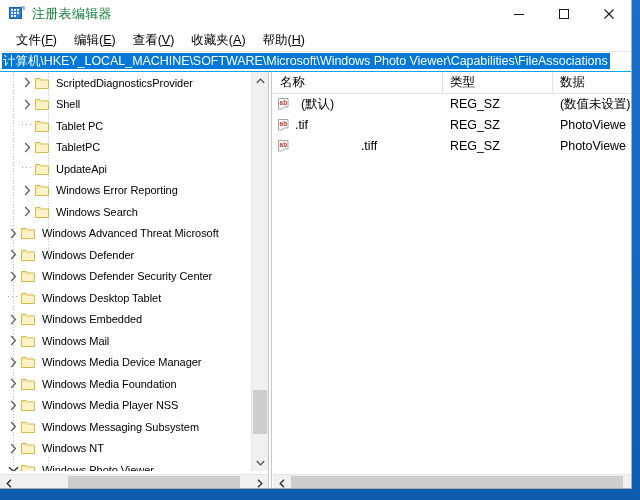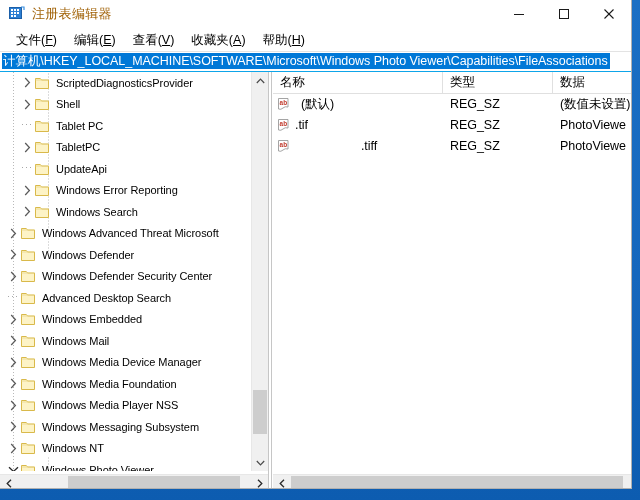--- a/index.html
+++ b/index.html
@@ -47,21 +47,21 @@
   }
   #app-icon {
     position: absolute;
     left: 9px; top: 6px;
     width: 16px; height: 15px;
   }
   #title-text {
     position: absolute;
     left: 32px; top: 5px;
     font-size: 13px;
-    color: #a16207;
+    color: #15803d;
     letter-spacing: 0.3px;
     white-space: nowrap;
   }
   .winbtn {
     position: absolute;
     top: 0;
     width: 45px;
     height: 28px;
     display: flex;
     align-items: center;
@@ -543,21 +543,21 @@
               </div>
               <div class="tree-row">
                 <span class="row-inner" style="margin-left: 6px;">
                   <span class="dots">···</span>
                   <span class="folder">
                     <svg width="16" height="14" viewBox="0 0 16 14">
                       <path d="M0.5 2.5 L0.5 12.5 L13.5 12.5 L13.5 4.0 L6.6 4.0 L5.3 2.5 Z" fill="#fdf3c6" stroke="#d9b94a" stroke-width="1"></path>
                       <path d="M0.5 4.0 L13.5 4.0" fill="none" stroke="#e8d68c" stroke-width="0.8"></path>
                     </svg>
                   </span>
-                  <span class="tree-label">Advanced Desktop Search</span>
+                  <span class="tree-label">Windows Desktop Tablet</span>
                 </span>
               </div>
               <div class="tree-row">
                 <span class="row-inner" style="margin-left: 6px;">
                   <span class="chev">
                     <svg width="7" height="11" viewBox="0 0 7 11">
                       <path d="M1.2 1 L5.4 5.5 L1.2 10" fill="none" stroke="#5a5a5a" stroke-width="1.25"></path>
                     </svg>
                   </span>
                   <span class="folder">

